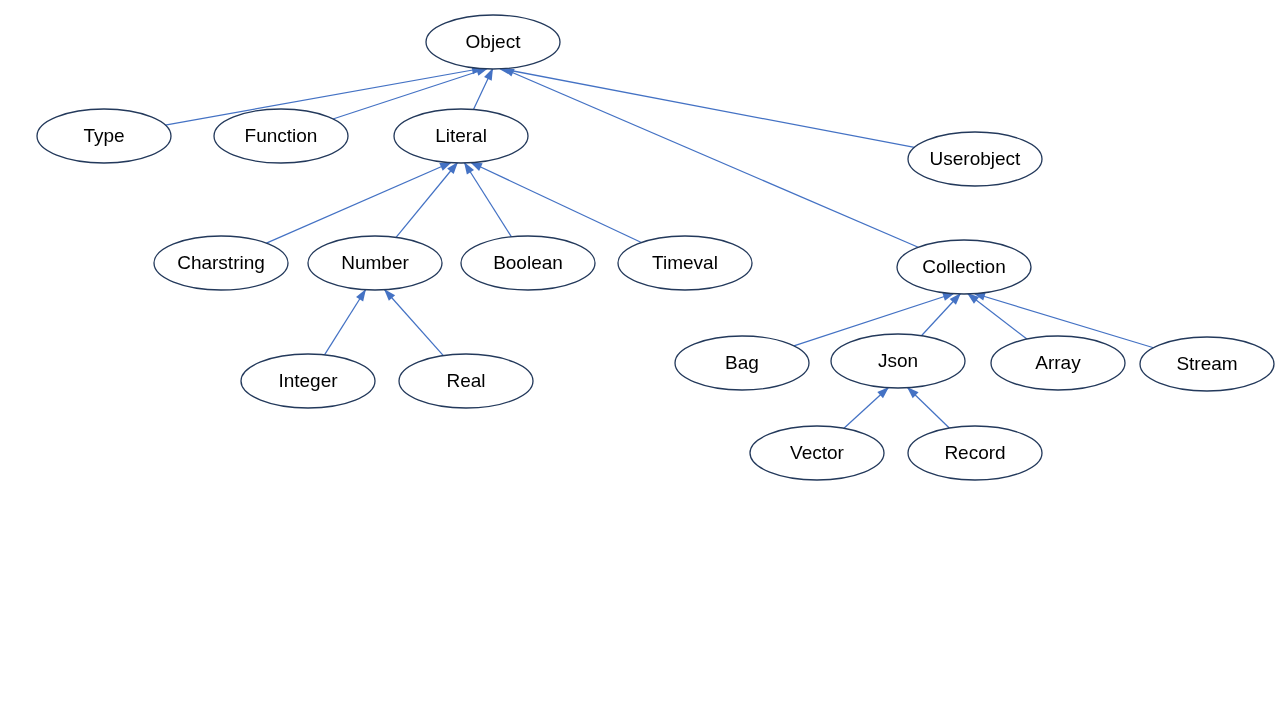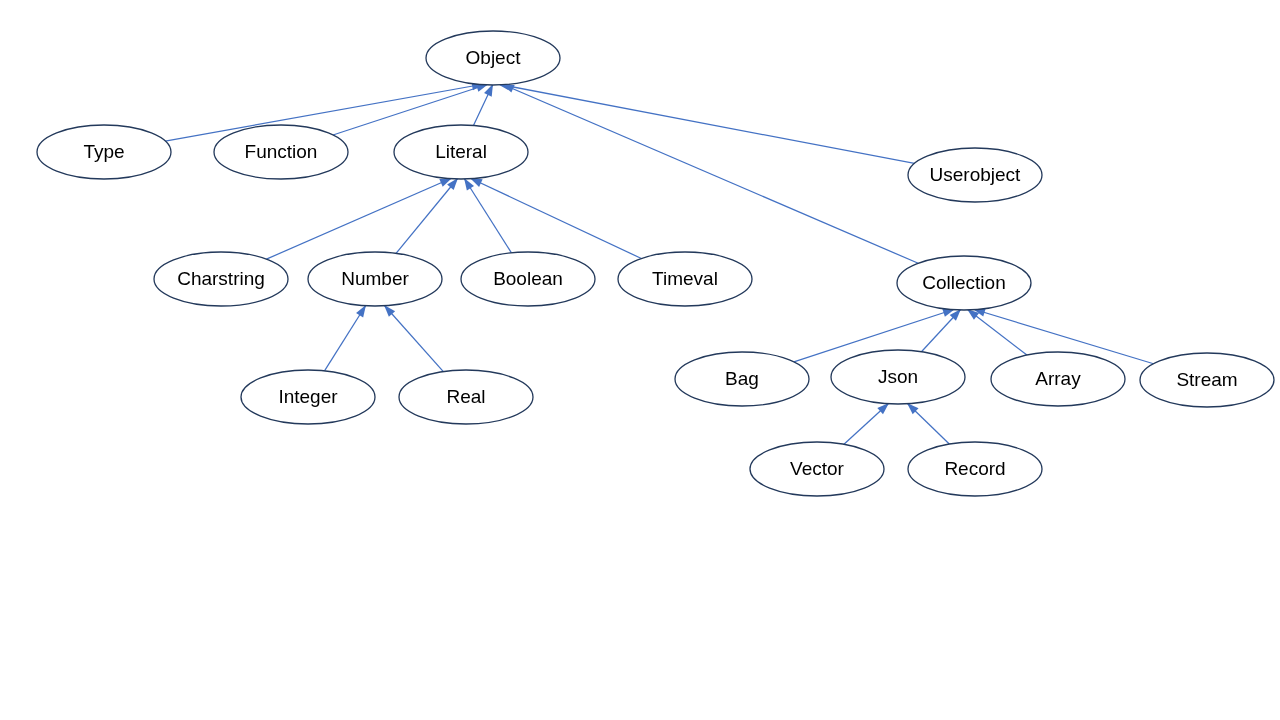--- a/index.html
+++ b/index.html
@@ -12,21 +12,20 @@
     width: 1280px;
     height: 720px;
     overflow: hidden;
     font-family: "Liberation Sans", sans-serif;
   }
   #diagram-canvas {
     position: relative;
     width: 1280px;
     height: 508px;
     background: #ffffff;
-    margin-top: 16px;
   }
   #graph-svg {
     position: absolute;
     top: 0;
     left: 0;
     width: 1280px;
     height: 720px;
     display: block;
   }
   .node-ellipse {

